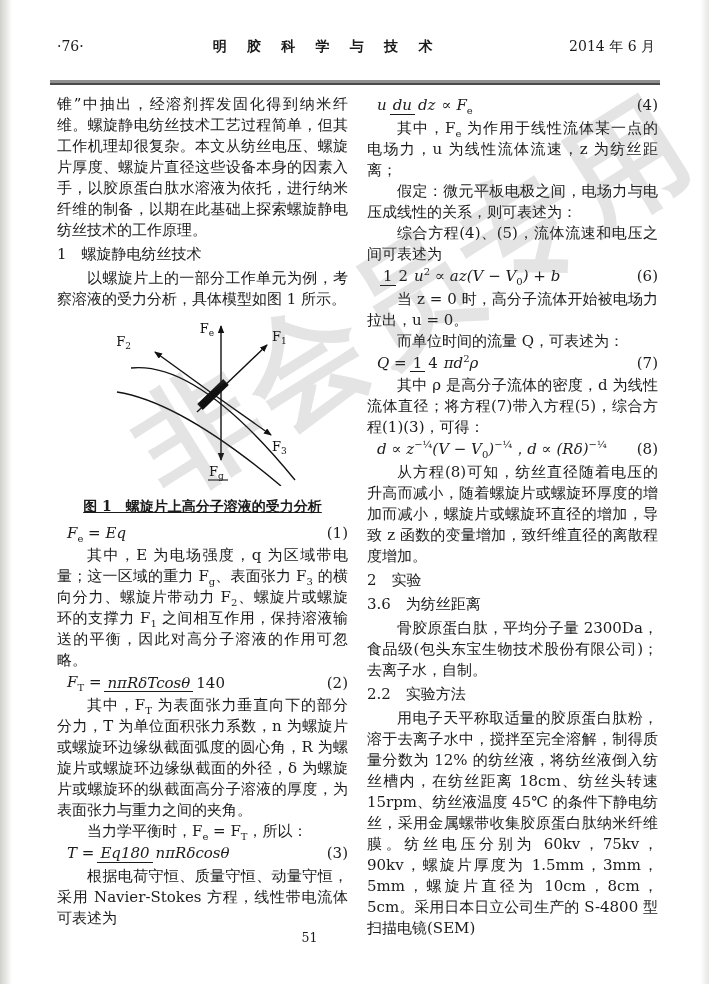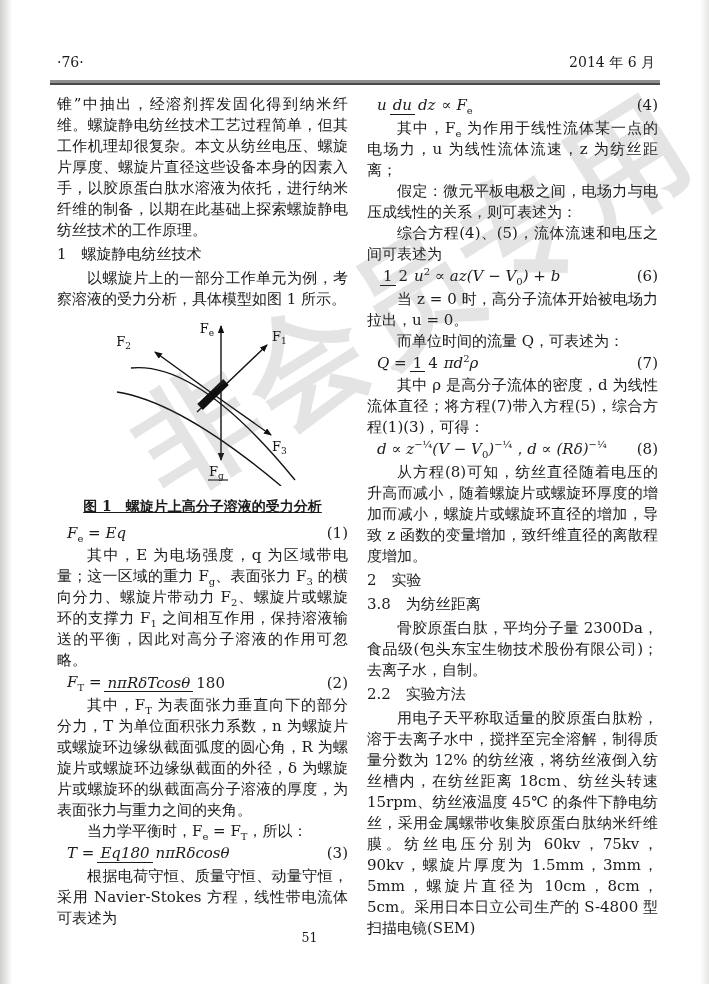--- a/index.html
+++ b/index.html
@@ -6,21 +6,21 @@
   body{position:relative;overflow:hidden;
        font-family:"DejaVu Serif","Liberation Serif",serif;color:#1b1b1b;}
   .edge-left{position:absolute;left:0;top:0;width:12px;height:100%;
        background:linear-gradient(to right,#cfcfcc,rgba(255,255,255,0));}
   .edge-right{position:absolute;right:0;top:0;width:9px;height:100%;
        background:linear-gradient(to left,#e6e6e3,rgba(255,255,255,0));}
   .watermark{position:absolute;left:105px;top:395px;transform:rotate(-32deg);
        transform-origin:0 0;font-size:120px;letter-spacing:6px;white-space:nowrap;
        color:rgba(90,90,90,0.16);font-family:"Liberation Sans",sans-serif;
        font-weight:bold;pointer-events:none;z-index:5;}
-  .header{position:absolute;left:57px;top:54px;width:598px;display:flex;
+  .header{position:absolute;left:57px;top:38px;width:598px;display:flex;
        justify-content:space-between;align-items:baseline;font-size:14px;}
   .jtitle{letter-spacing:0.55em;font-weight:bold;}
   .rule{position:absolute;left:50px;top:80px;width:610px;height:3px;
        background:#8f8f8f;border-bottom:2px solid #4a4a4a;}
   .col{position:absolute;top:94px;width:291px;font-size:15px;line-height:21px;
        text-align:justify;}
   .col-left{left:57px;}
   .col-right{left:367px;}
   p{margin:0;text-indent:2em;}
   p.noind{text-indent:0;}
@@ -44,20 +44,21 @@
 </style>
 </head>
 <body>
 
 <div class="edge-left"></div>
 <div class="edge-right"></div>
 <div class="watermark">非会员专用</div>
 
 <div class="header">
   <span>·76·</span>
+  <span class="jtitle">明 胶 科 学 与 技 术</span>
   <span>2014 年 6 月</span>
 </div>
 <div class="rule"></div>
 
 <div class="col col-left">
 
   <p class="noind">锥”中抽出，经溶剂挥发固化得到纳米纤维。螺旋静电纺丝技术工艺过程简单，但其工作机理却很复杂。本文从纺丝电压、螺旋片厚度、螺旋片直径这些设备本身的因素入手，以胶原蛋白肽水溶液为依托，进行纳米纤维的制备，以期在此基础上探索螺旋静电纺丝技术的工作原理。</p>
 
   <div class="sec">
     <span class="num">1</span><span>螺旋静电纺丝技术</span>
@@ -103,21 +104,21 @@
   <div class="eqrow">
     <span><span class="m">F</span><sub>e</sub><span class="m"> = Eq</span></span>
     <span class="eqno">(1)</span>
   </div>
 
   <p><span>其中，E 为电场强度，q 为区域带电量；这一区域的重力 F</span><sub>g</sub><span>、表面张力 F</span><sub>3</sub><span> 的横向分力、螺旋片带动力 F</span><sub>2</sub><span>、螺旋片或螺旋环的支撑力 F</span><sub>1</sub><span> 之间相互作用，保持溶液输送的平衡，因此对高分子溶液的作用可忽略。</span></p>
 
   <div class="eqrow">
     <span><span class="m">F</span><sub>T</sub> <span>=</span><span class="frac">
           <span class="top m">nπRδTcosθ</span>
-          <span class="bot">180</span>
+          <span class="bot">140</span>
         </span></span>
     <span class="eqno">(2)</span>
   </div>
 
   <p><span>其中，F</span><sub>T</sub><span> 为表面张力垂直向下的部分分力，T 为单位面积张力系数，n 为螺旋片或螺旋环边缘纵截面弧度的圆心角，R 为螺旋片或螺旋环边缘纵截面的外径，δ 为螺旋片或螺旋环的纵截面高分子溶液的厚度，为表面张力与重力之间的夹角。</span></p>
 
   <p><span>当力学平衡时，F</span><sub>e</sub><span> = F</span><sub>T</sub><span>，所以：</span></p>
 
   <div class="eqrow">
     <span><span class="m">T</span> <span>=</span><span class="frac">
@@ -174,21 +175,21 @@
     <span class="eqno">(8)</span>
   </div>
 
   <p>从方程(8)可知，纺丝直径随着电压的升高而减小，随着螺旋片或螺旋环厚度的增加而减小，螺旋片或螺旋环直径的增加，导致 z 函数的变量增加，致纤维直径的离散程度增加。</p>
 
   <div class="sec">
     <span class="num">2</span><span>实验</span>
   </div>
 
   <div class="sec">
-    <span class="num">3.8</span><span>为纺丝距离</span>
+    <span class="num">3.6</span><span>为纺丝距离</span>
   </div>
 
   <p>骨胶原蛋白肽，平均分子量 2300Da，食品级(包头东宝生物技术股份有限公司)；去离子水，自制。</p>
 
   <div class="sec">
     <span class="num">2.2</span><span>实验方法</span>
   </div>
 
   <p>用电子天平称取适量的胶原蛋白肽粉，溶于去离子水中，搅拌至完全溶解，制得质量分数为 12% 的纺丝液，将纺丝液倒入纺丝槽内，在纺丝距离 18cm、纺丝头转速 15rpm、纺丝液温度 45℃ 的条件下静电纺丝，采用金属螺带收集胶原蛋白肽纳米纤维膜。纺丝电压分别为 60kv，75kv，90kv，螺旋片厚度为 1.5mm，3mm，5mm，螺旋片直径为 10cm，8cm，5cm。采用日本日立公司生产的 S-4800 型扫描电镜(SEM)</p>
 </div>

